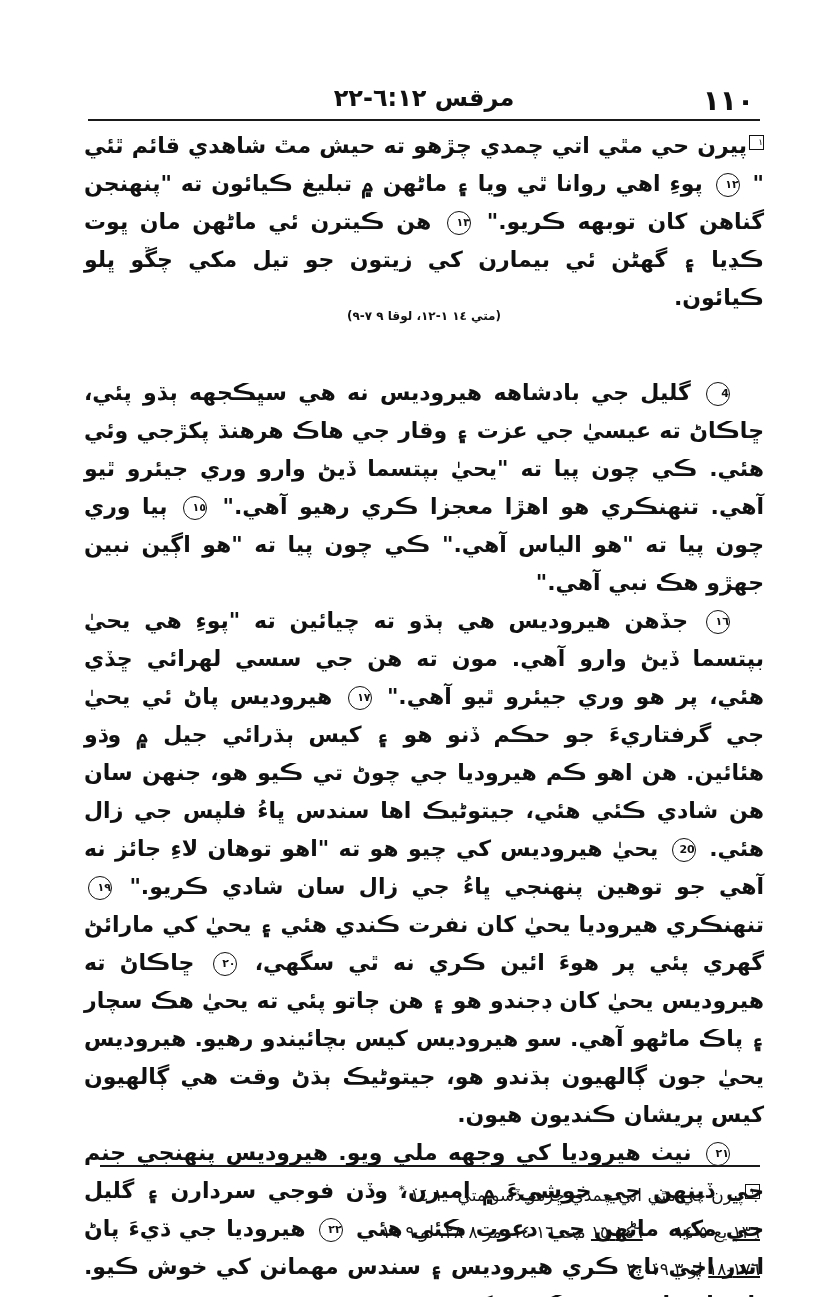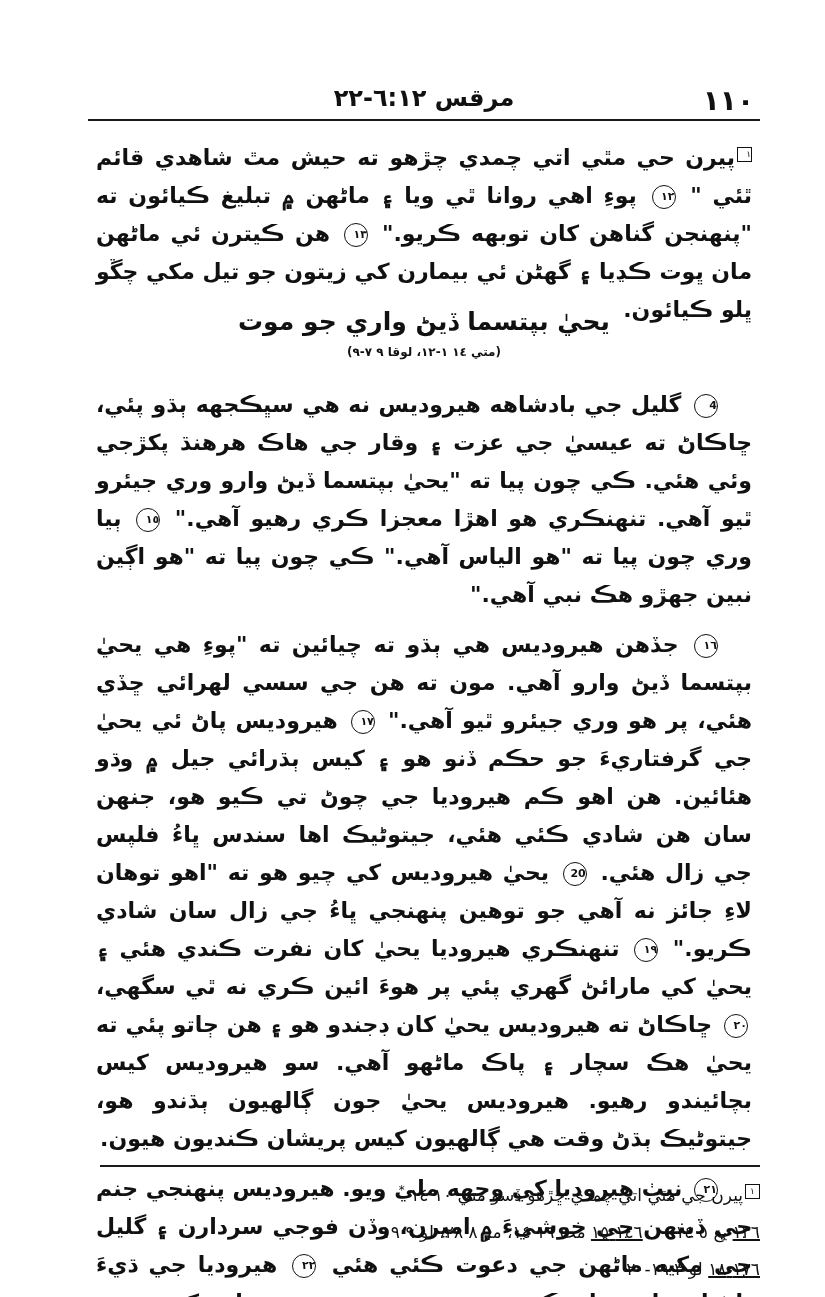--- a/index.html
+++ b/index.html
@@ -27,21 +27,21 @@
     border-top: 2px solid #1a1a1a;
   }
   .rule.top { top: 119px; }
   .rule.bottom { top: 1165px; left: 100px; width: 660px; }
   .text-block {
     position: absolute; left: 84px; width: 680px;
     direction: rtl; text-align: justify; text-align-last: right;
     font-family: "DejaVu Sans", sans-serif; font-weight: bold;
     font-size: 22px; line-height: 38px;
   }
-  .text-block p { margin: 12px; }
+  .text-block p { margin: 0; }
   .block-1 { top: 127px; }
   .heading-block {
     position: absolute; left: 84px; width: 680px; top: 304px;
     direction: rtl; text-align: center;
     font-family: "DejaVu Sans", sans-serif;
   }
   .section-title { font-size: 25px; font-weight: bold; line-height: 36px; }
   .section-ref { font-size: 12px; font-weight: bold; line-height: 24px; }
   .block-2 { top: 374px; }
   .indent { text-indent: 30px; }
@@ -80,21 +80,20 @@
     <p>
       <span class="fn-mark">١</span><span>پيرن حي مٿي اتي چمدي چڙهو ته حيش مٿ شاهدي قائم ٿئي "</span>
       <span class="verse">١٢</span>
       <span>پوءِ اهي روانا ٿي ويا ۽ ماڻهن ۾ تبليغ ڪيائون ته "پنهنجن گناهن کان توبهه ڪريو."</span>
       <span class="verse">١٣</span>
       <span>هن ڪيترن ئي ماڻهن مان ڀوت ڪڍيا ۽ گهڻن ئي بيمارن کي زيتون جو تيل مکي چڱو ڀلو ڪيائون.</span>
     </p>
   </div>
 
   <div class="heading-block">
-    <div class="section-title">يحيٰ بپتسما ڏيڻ واري جو موت</div>
     <div class="section-ref">(متي ١٤ ١-١٢، لوقا ٩ ٧-٩)</div>
   </div>
 
   <div class="text-block block-2">
     <p class="indent">
       <span class="verse">4</span>
       <span>گليل جي بادشاهه هيروديس نه هي سڀڪجهه ٻڌو پئي، ڇاڪاڻ ته عيسيٰ جي عزت ۽ وقار جي هاڪ هرهنڌ پکڙجي وئي هئي. ڪي چون پيا ته "يحيٰ بپتسما ڏيڻ وارو وري جيئرو ٿيو آهي. تنهنڪري هو اهڙا معجزا ڪري رهيو آهي."</span>
       <span class="verse">١٥</span>
       <span>ٻيا وري چون پيا ته "هو الياس آهي." ڪي چون پيا ته "هو اڳين نبين جهڙو هڪ نبي آهي."</span>
     </p>

